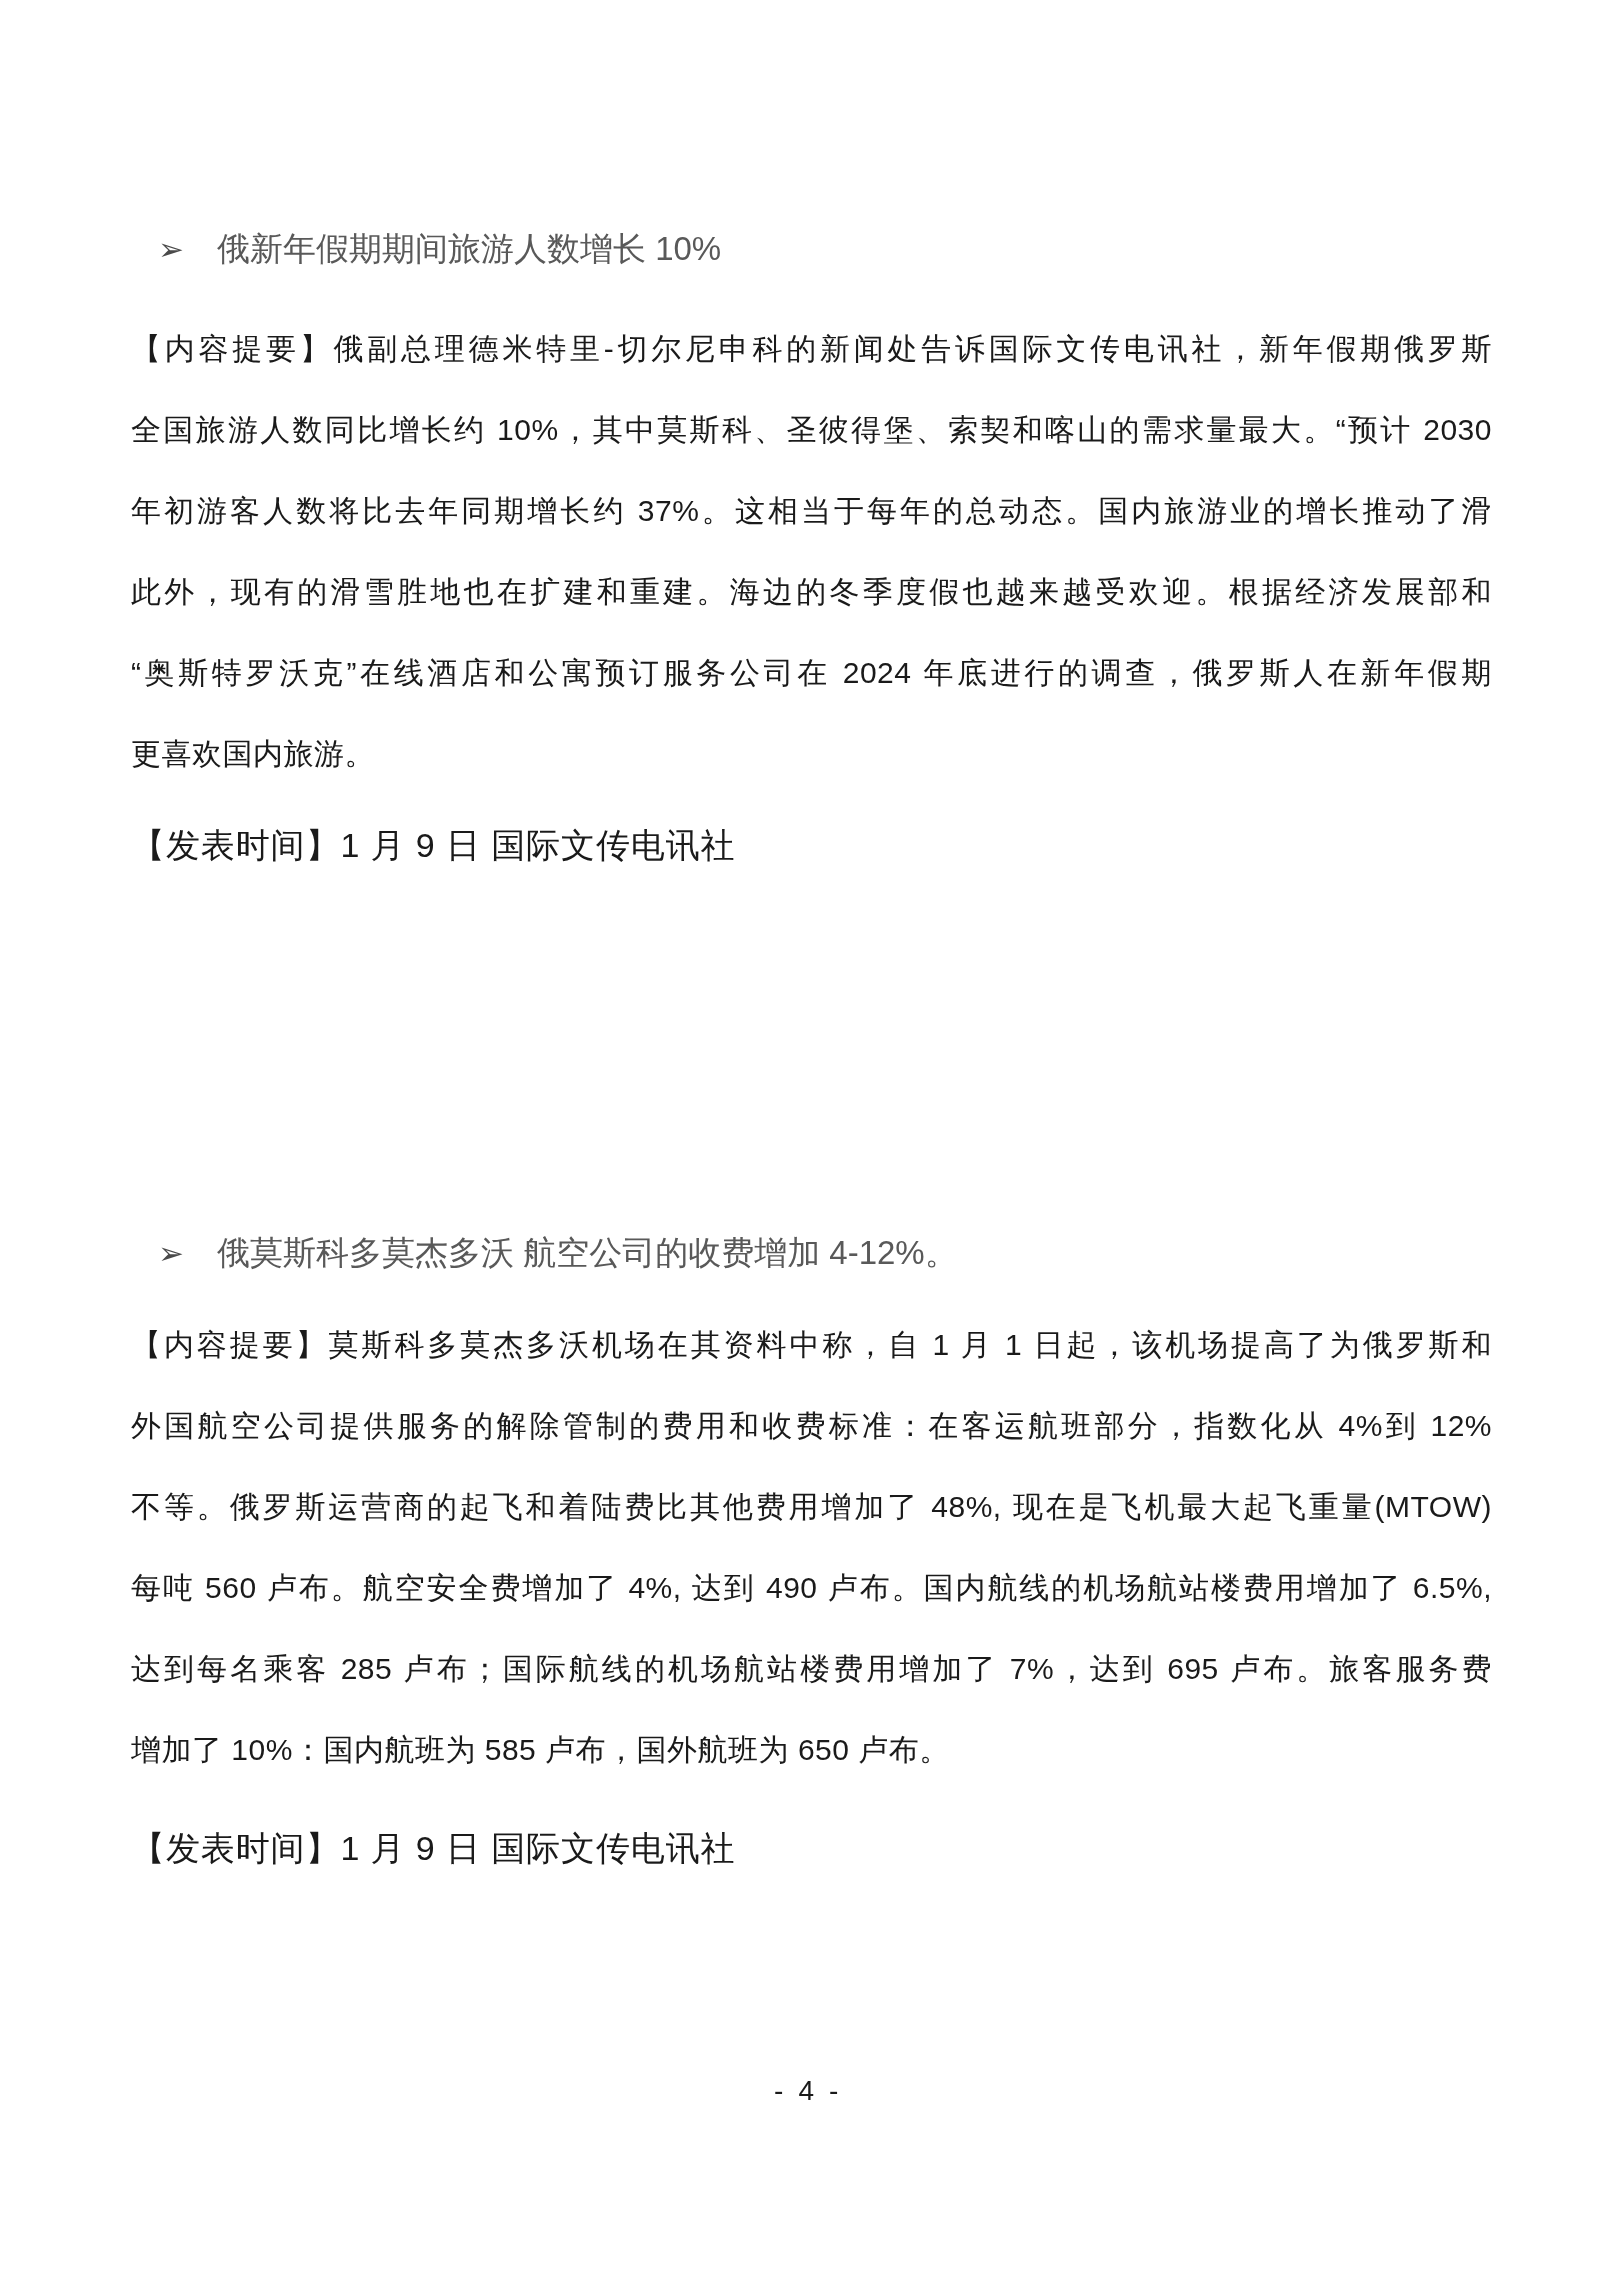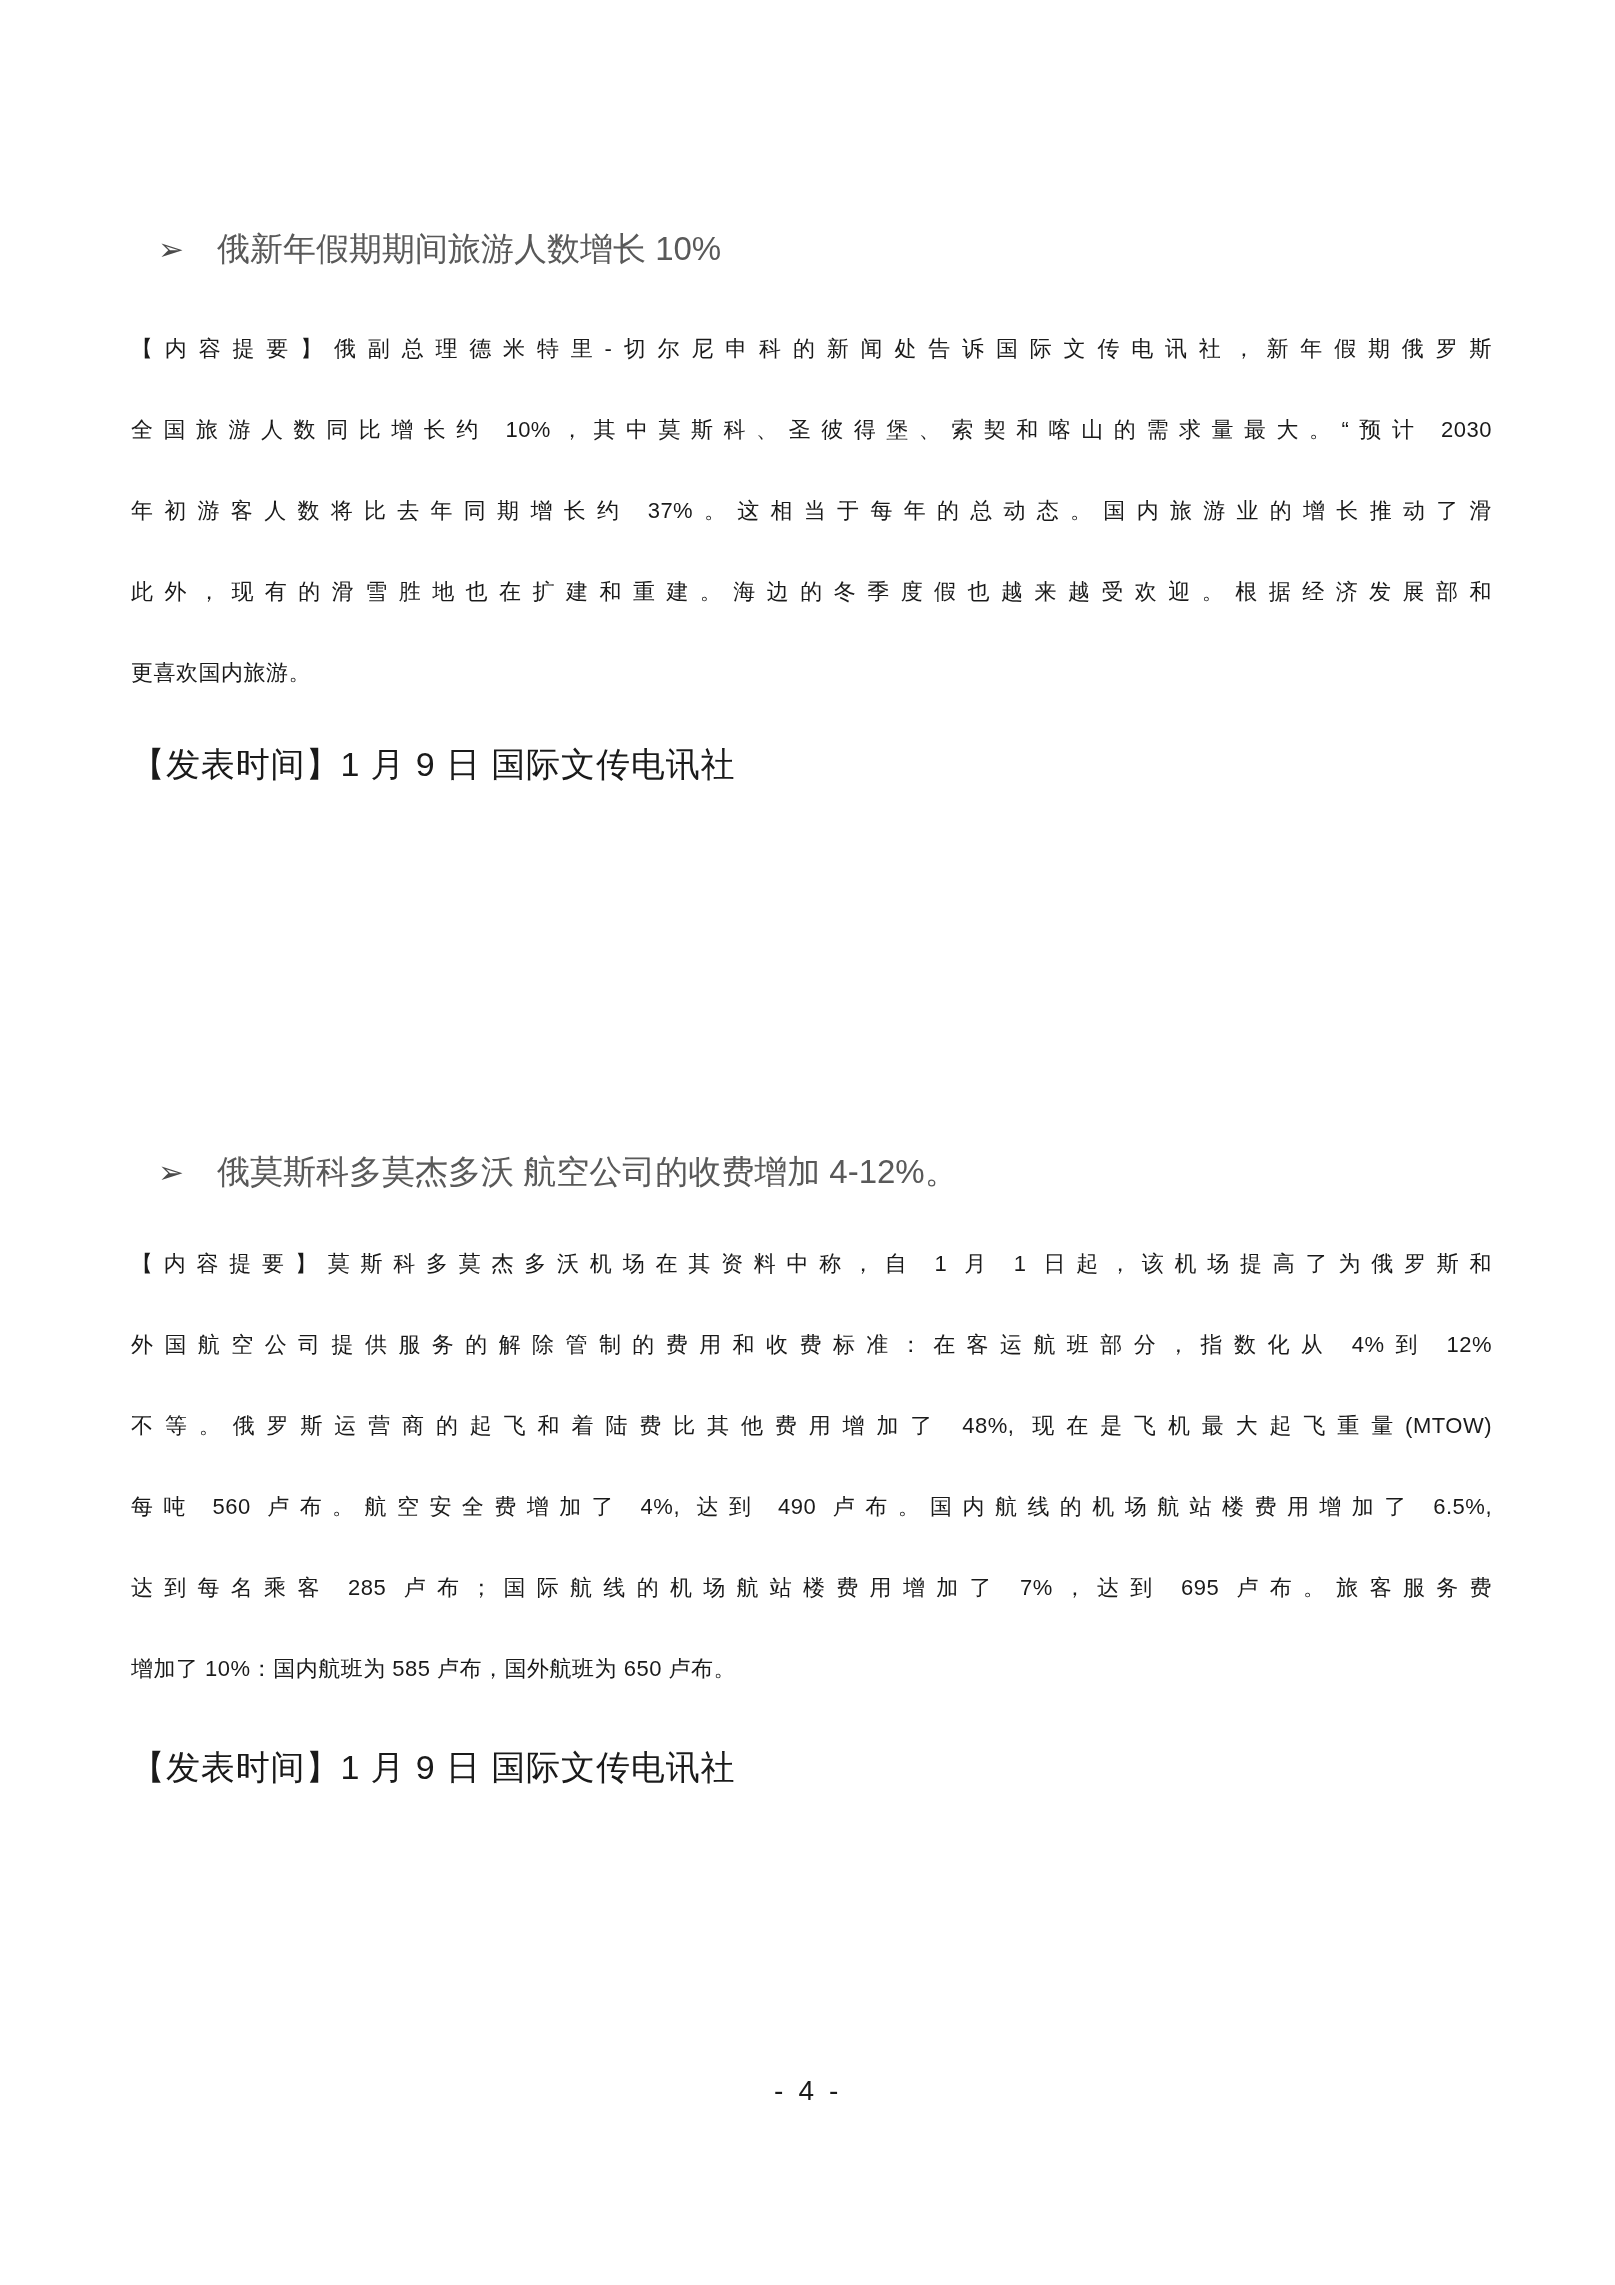--- a/index.html
+++ b/index.html
@@ -33,21 +33,21 @@
   }
   .bullet {
     margin-left: 27px;
     margin-right: 33px;
     color: #4a4a4a;
     font-size: 31px;
   }
   .section-1 .section-heading { margin-top: 226px; }
   .section-2 .section-heading { margin-top: 344px; }
   .body-lines {
-    font-size: 22px;
+    font-size: 30px;
   }
   .section-1 .body-lines { margin-top: 36px; }
   .section-2 .body-lines { margin-top: 28px; }
   .body-line {
     line-height: 81px;
     text-align: justify;
     text-align-last: justify;
     text-justify: inter-character;
     letter-spacing: 0.5px;
   }
@@ -88,20 +88,21 @@
 
           <div class="body-line">【内容提要】俄副总理德米特里-切尔尼申科的新闻处告诉国际文传电讯社，新年假期俄罗斯</div>
 
           <div class="body-line">全国旅游人数同比增长约 10%，其中莫斯科、圣彼得堡、索契和喀山的需求量最大。“预计 2030</div>
 
           <div class="body-line">年初游客人数将比去年同期增长约 37%。这相当于每年的总动态。国内旅游业的增长推动了滑</div>
 
 
           <div class="body-line">此外，现有的滑雪胜地也在扩建和重建。海边的冬季度假也越来越受欢迎。根据经济发展部和</div>
 
+          <div class="body-line">“奥斯特罗沃克”在线酒店和公寓预订服务公司在 2024 年底进行的调查，俄罗斯人在新年假期</div>
 
           <div class="body-line">更喜欢国内旅游。</div>
         </div>
       <div class="published-line">【发表时间】1 月 9 日  国际文传电讯社</div>
     </section>
 
     <section class="news-section section-2">
       <div class="section-heading">
         <span class="bullet">➢</span>
         <span class="heading-text">俄莫斯科多莫杰多沃 航空公司的收费增加 4-12%。</span>

